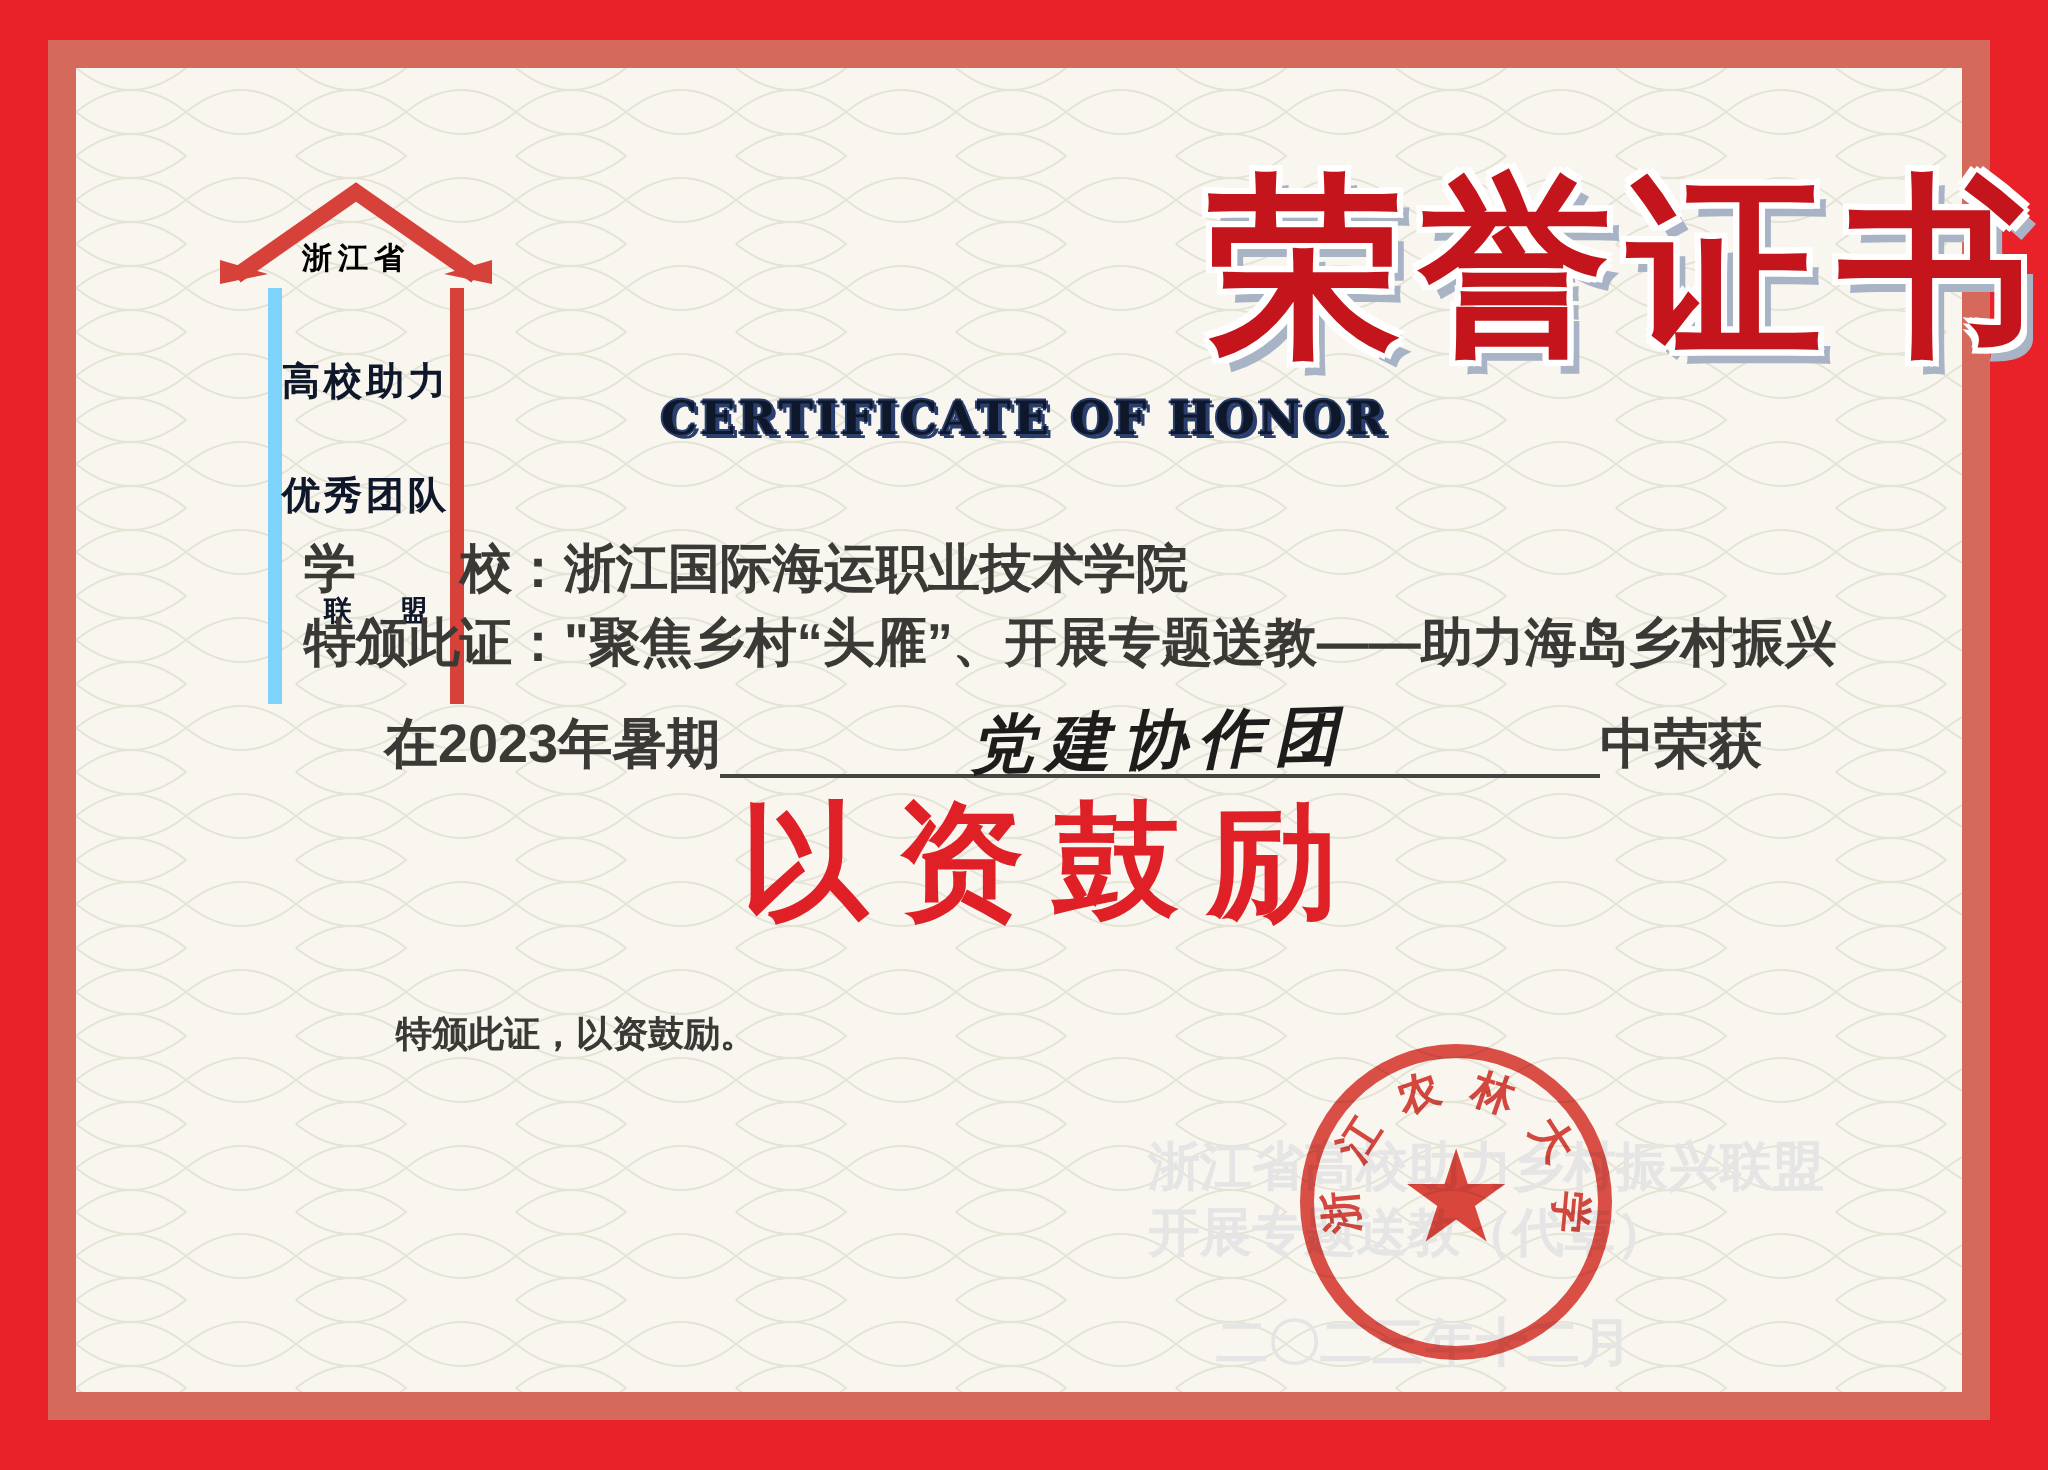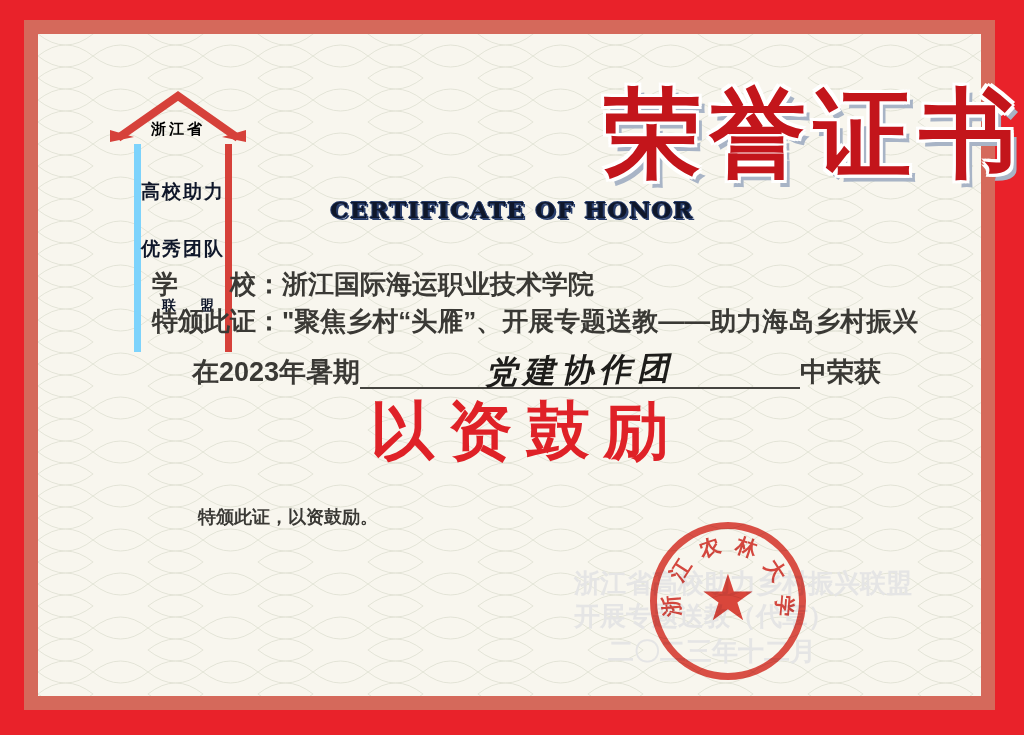--- a/index.html
+++ b/index.html
@@ -66,21 +66,21 @@
   .honor{
     position:absolute;left:0;right:0;top:388px;text-align:center;
     font-family:"DejaVu Serif","Liberation Serif",serif;
     font-size:64px;font-weight:bold;letter-spacing:14px;padding-left:28px;
     color:#df2127;
   }
   .closing{left:198px;top:481px;font-size:18px;}
 
   
   .issuer{position:absolute;left:574px;top:567px;font-size:26px;line-height:33px;color:#e5e5e5;font-weight:600;z-index:2;}
-  .issuer .date{margin-left:34px;margin-top:2px;}
+  .issuer .date{margin-left:34px;margin-top:22px;}
 
   
   .seal{position:absolute;left:650px;top:522px;width:156px;height:158px;z-index:5;mix-blend-mode:multiply;}
   .seal .ring{position:absolute;inset:0;border:7px solid rgba(219,52,42,.85);border-radius:50%;}
   .seal .star{
     position:absolute;left:50%;top:50%;transform:translate(-50%,-54%);
     font-size:64px;color:rgba(219,52,42,.9);line-height:1;
   }
   .seal .rc{
     position:absolute;left:50%;top:50%;font-weight:bold;font-size:21px;

